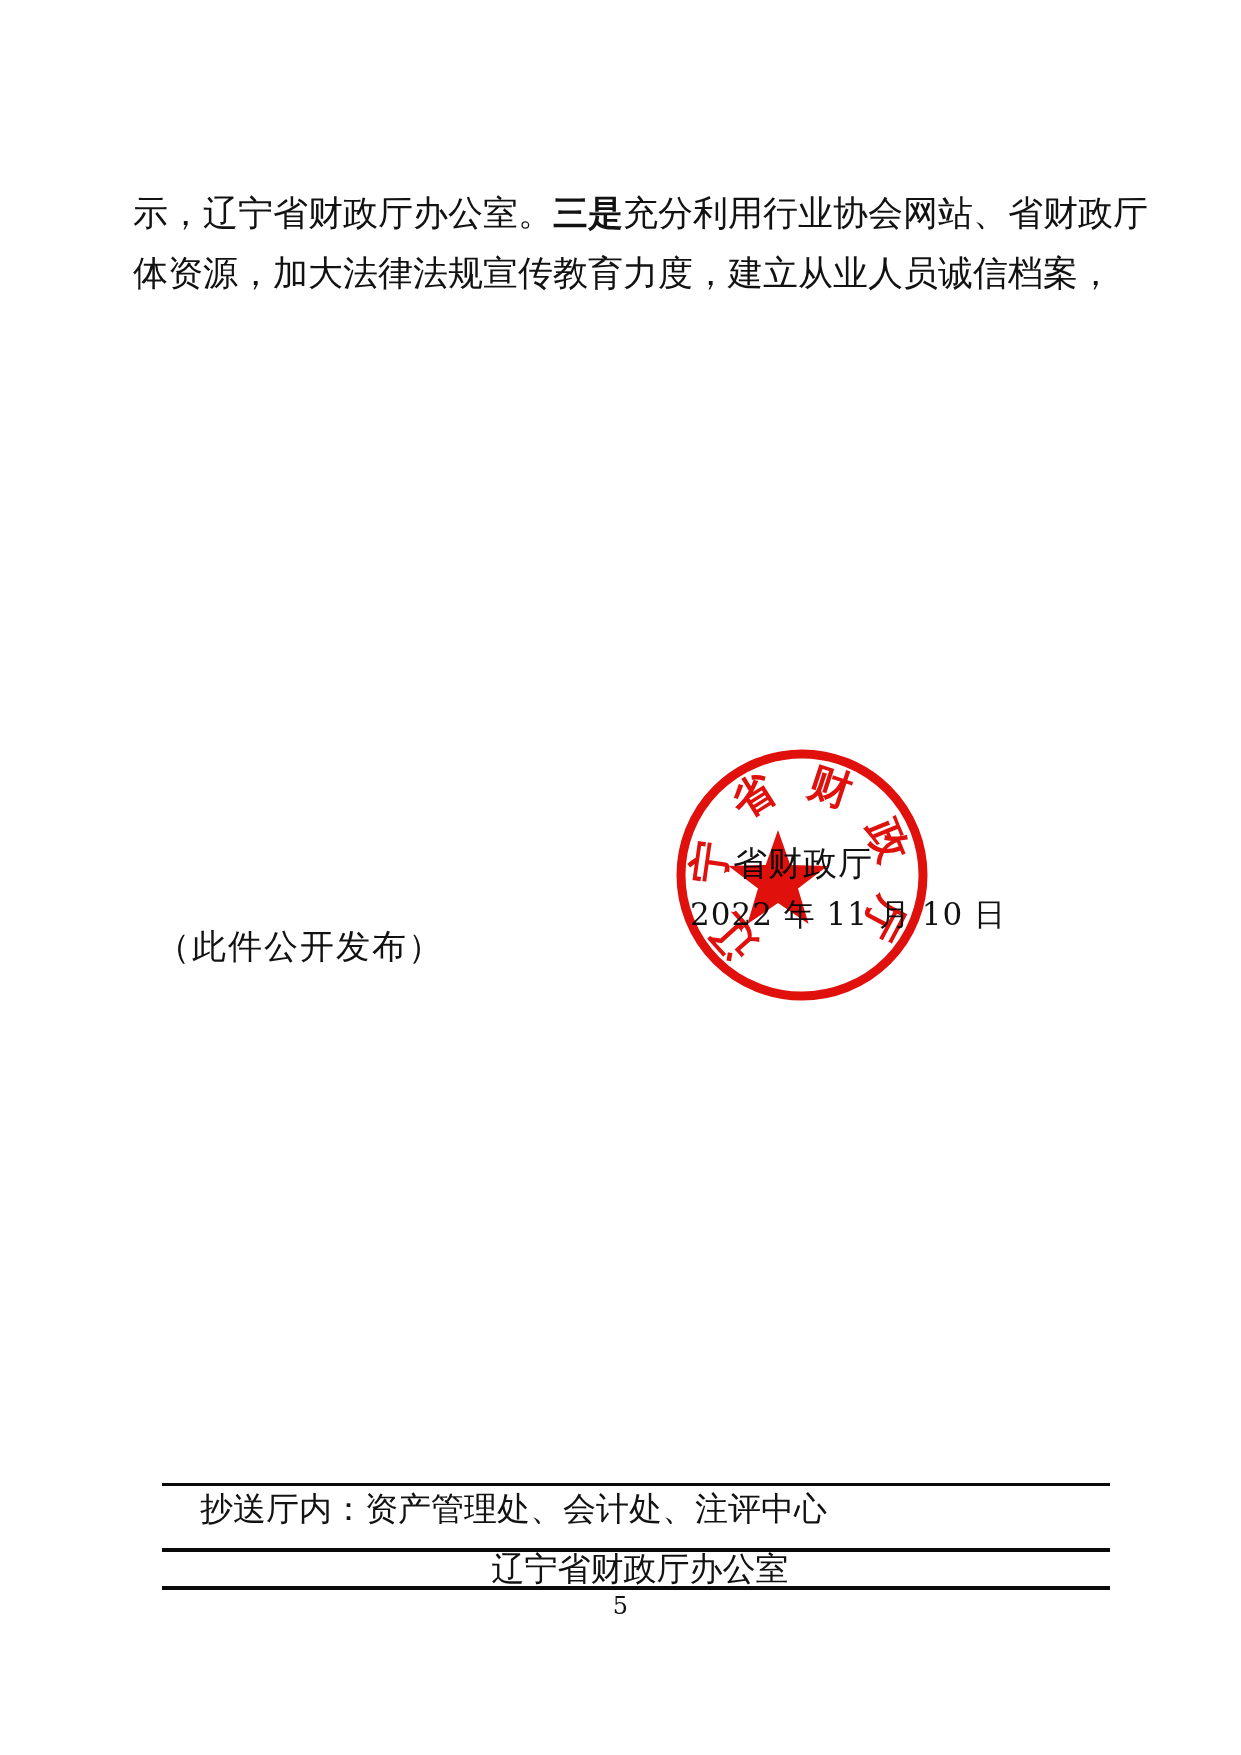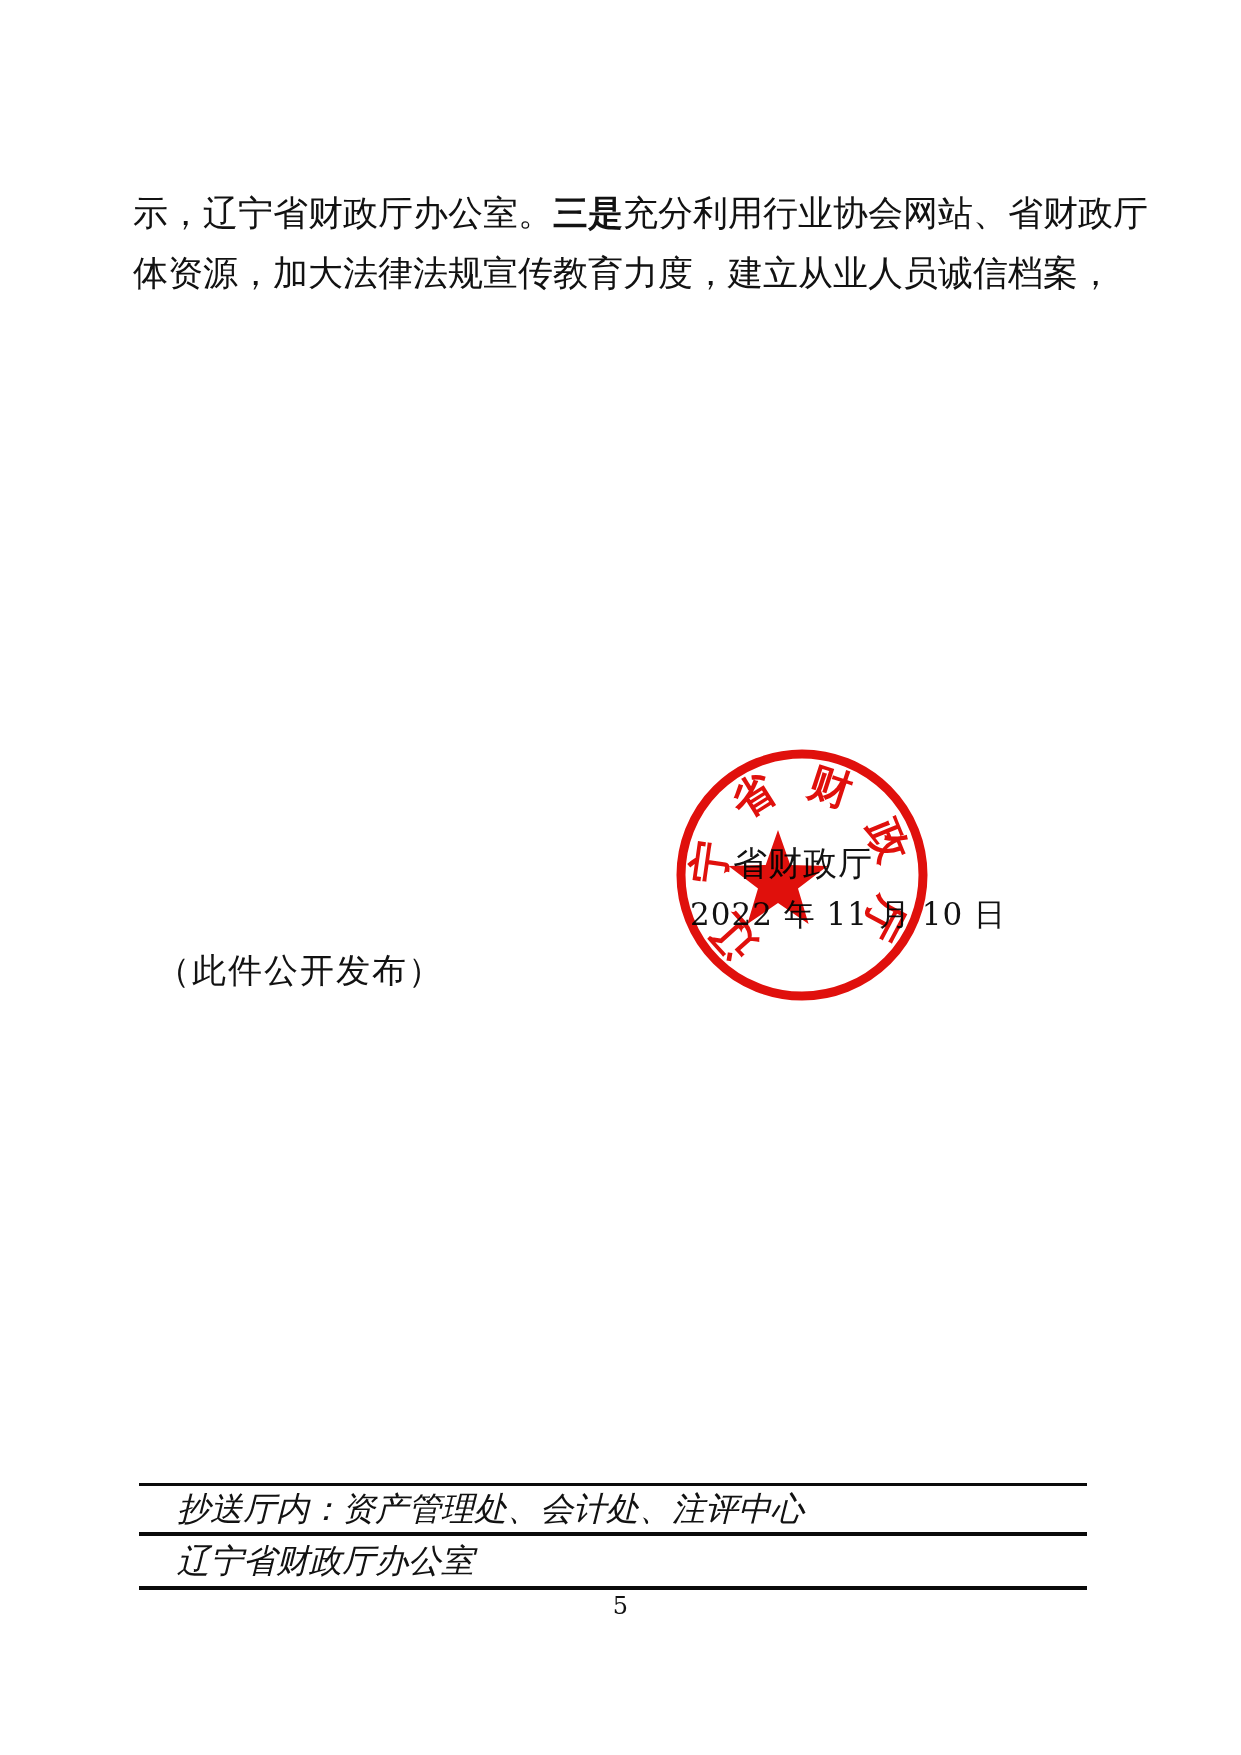--- a/index.html
+++ b/index.html
@@ -26,50 +26,49 @@
   
   .sig-agency {
     position:absolute; left:733px; top:841px;
     font-size:34px; letter-spacing:1px; white-space:nowrap; z-index:2;
   }
   .sig-date {
     position:absolute; left:690px; top:894px;
     font-size:31px; letter-spacing:1px; white-space:nowrap; z-index:2;
   }
   .public-note {
-    position:absolute; left:156px; top:948px;
+    position:absolute; left:156px; top:924px;
     font-size:34px; letter-spacing:2px; white-space:nowrap;
   }
 
   
   .seal {
     position:absolute; left:672px; top:745px; width:260px; height:260px;
     mix-blend-mode:multiply; z-index:3; pointer-events:none;
   }
   .seal svg { width:100%; height:100%; }
   .seal text {
     font-family:"DejaVu Serif","Liberation Serif",serif;
     font-weight:700; font-size:42px; fill:var(--seal-color);
   }
 
   
   .footer {
-    position:absolute; left:139px; top:1483px; width:948px;
+    position:absolute; left:162px; top:1483px; width:948px;
     border-top:3px solid #0a0a0a; border-bottom:4px solid #0a0a0a;
     font-size:33px;
-    font-style:italic;
   }
   .footer-row1 {
     height:46px; display:flex; align-items:center;
     padding-left:38px; white-space:nowrap;
   }
   .footer-row2 {
-    height:54px; border-top:4px solid #0a0a0a;
-    display:flex; align-items:center; justify-content:space-between;
-    padding-left:38px; padding-right:30px; white-space:nowrap;
+    height:38px; border-top:4px solid #0a0a0a;
+    display:flex; align-items:center; justify-content:center;
+    padding-left:38px; padding-right:30px; white-space:nowrap;margin-top:16px;
   }
   .page-num {
     position:absolute; left:0; top:1592px; width:100%;
     text-align:center; font-size:24px;
   }
 </style>
 </head>
 <body>
 
 <div class="page">

